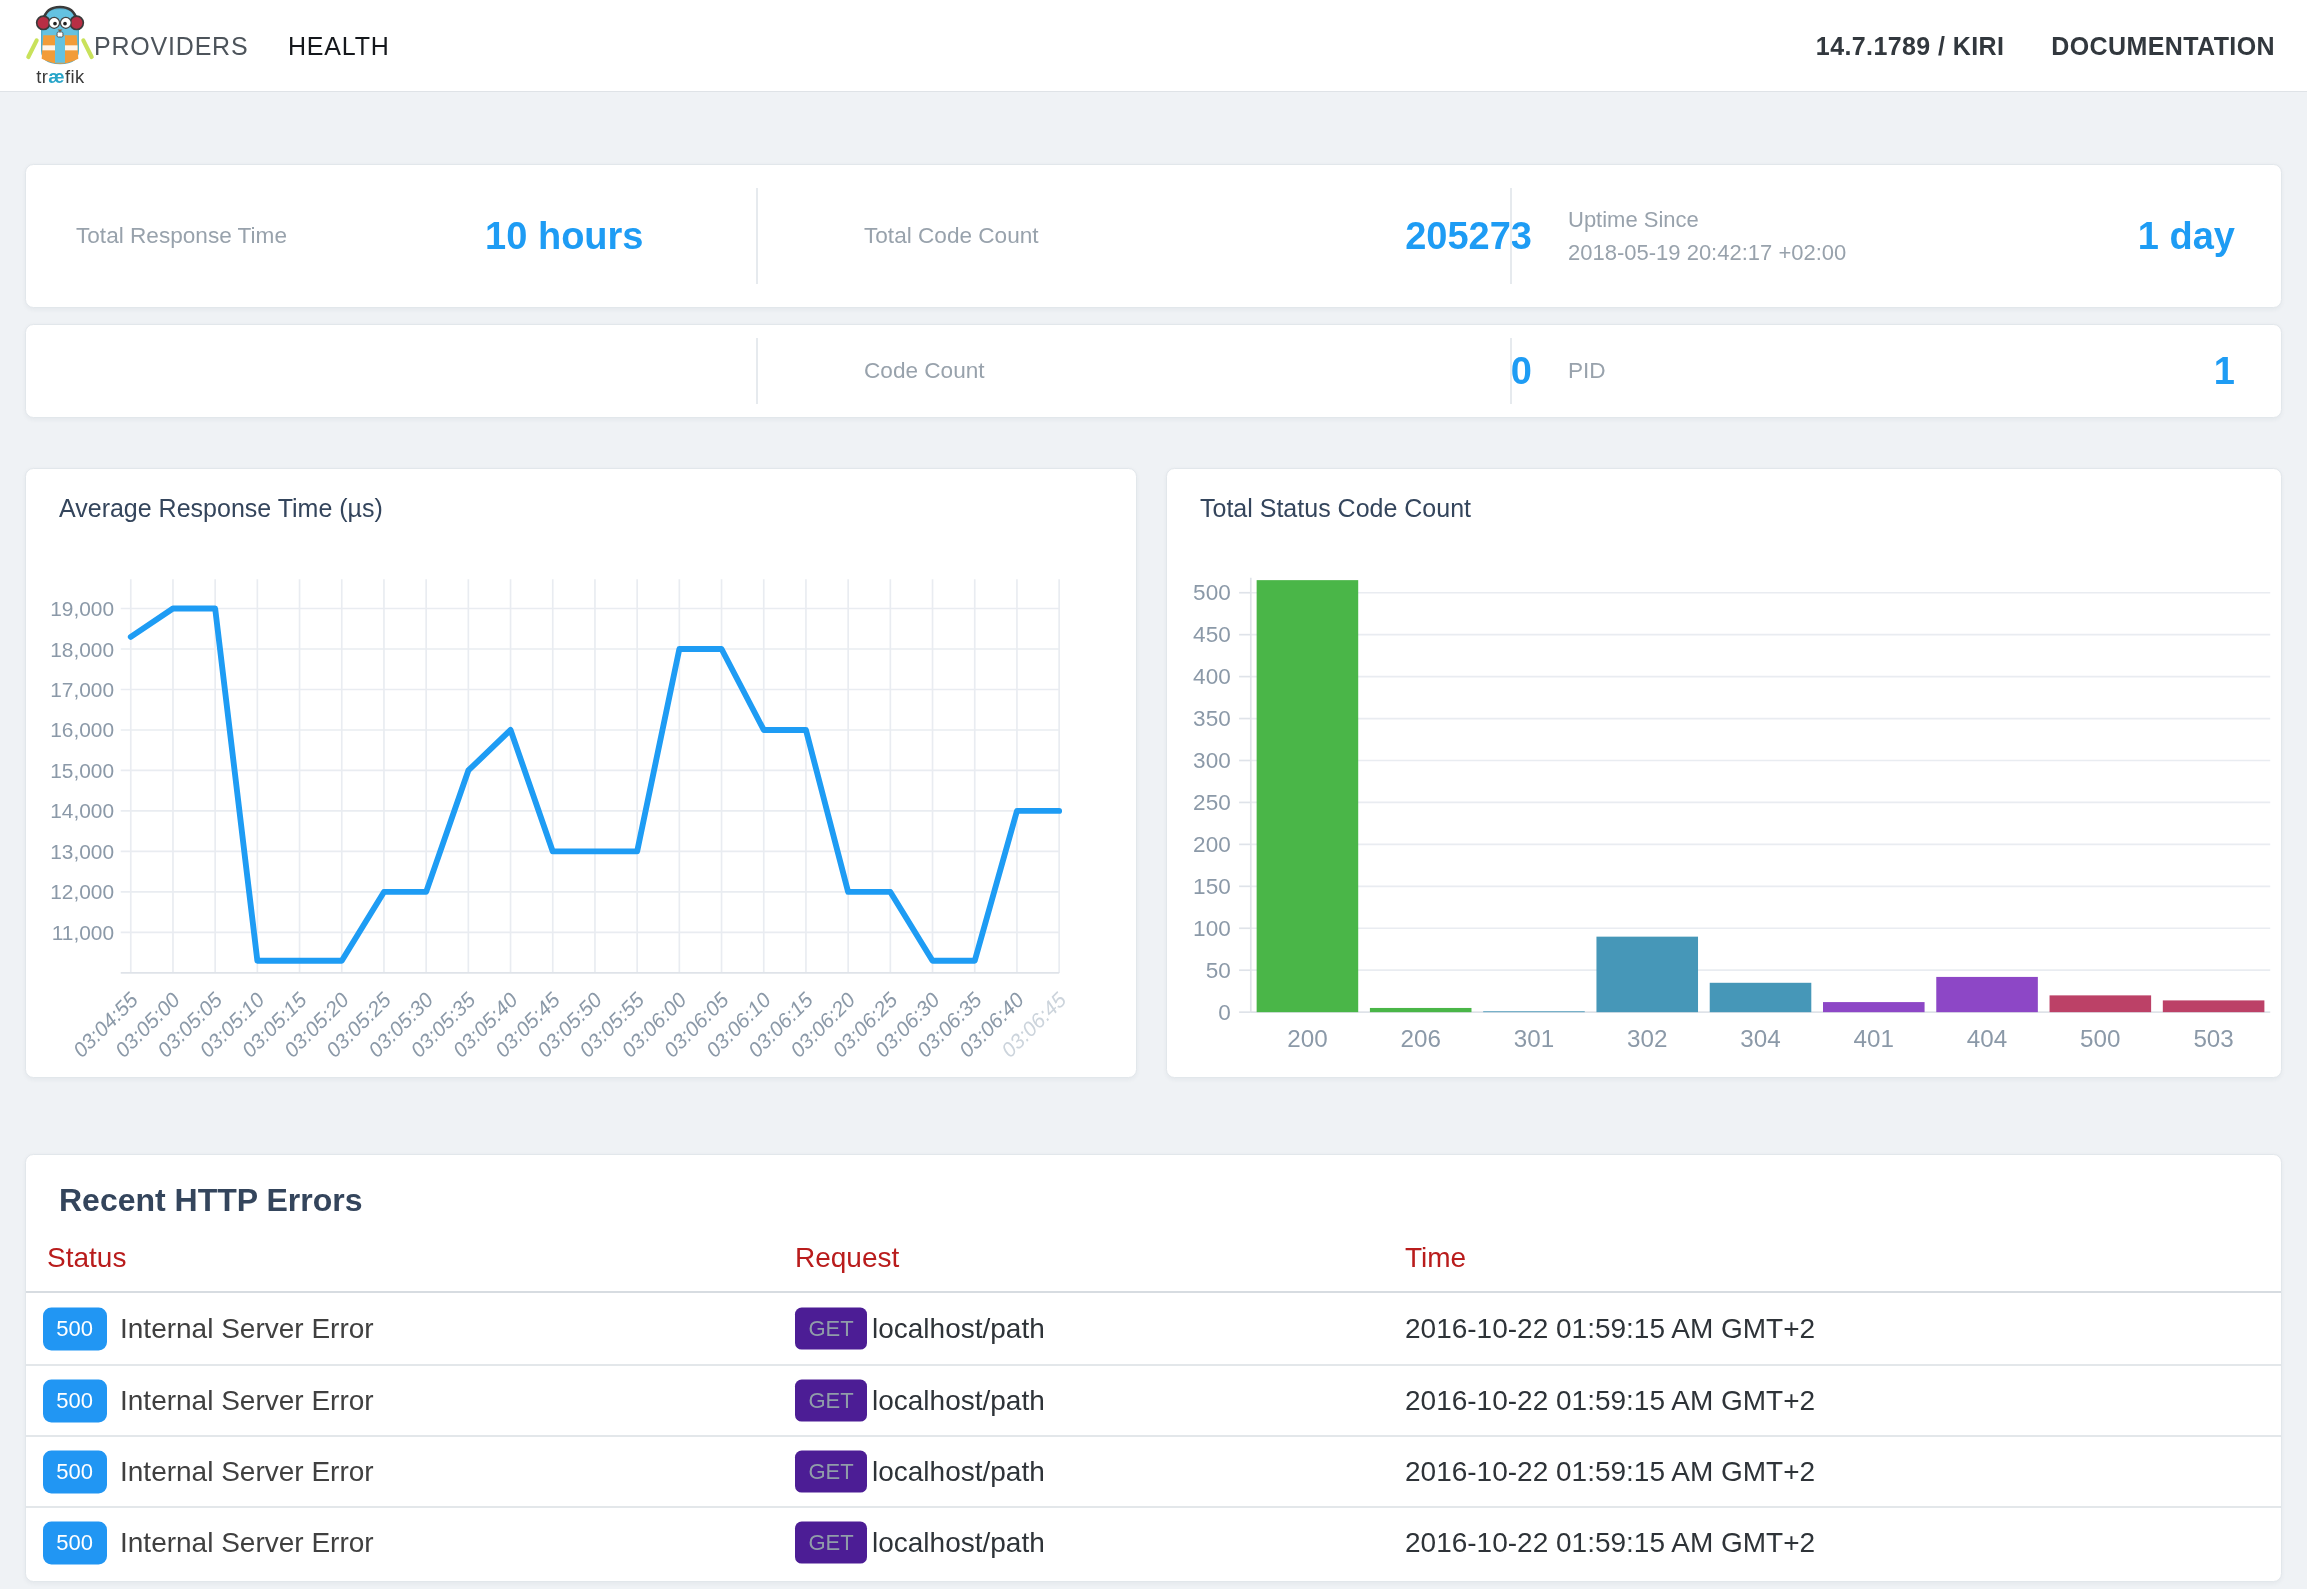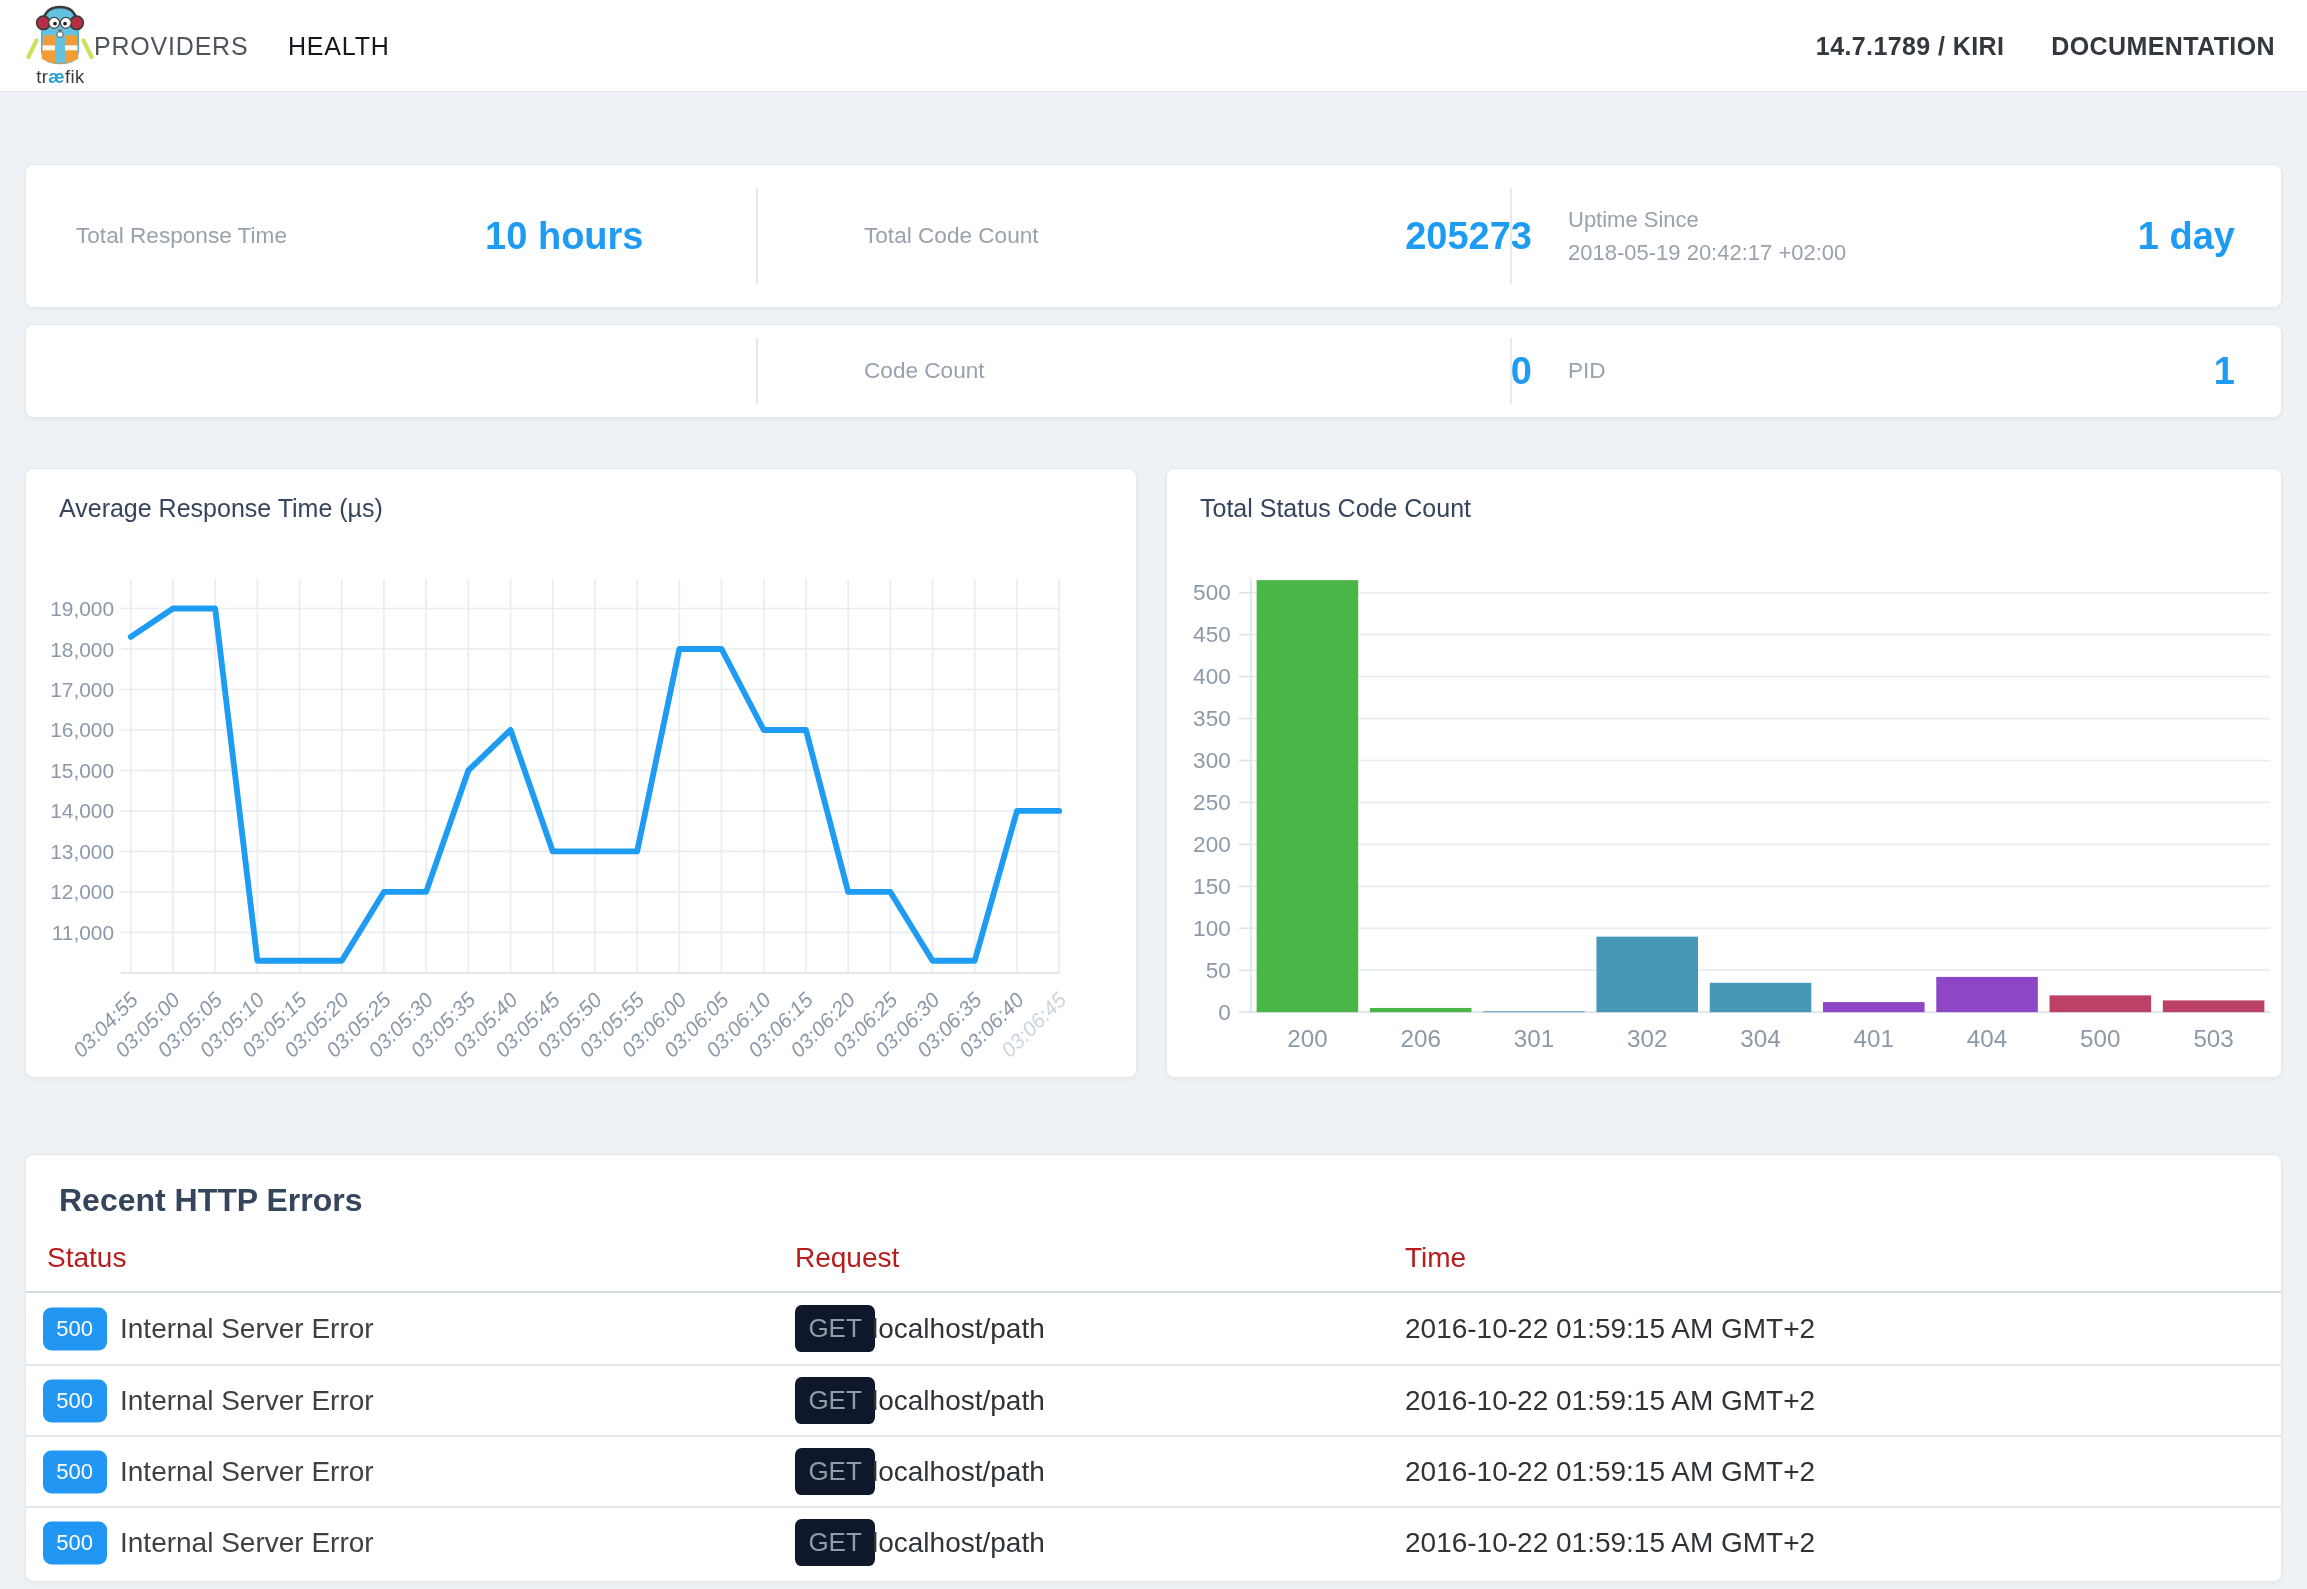--- a/index.html
+++ b/index.html
@@ -59,21 +59,21 @@
   .err-row { position:relative; width:100%; height:71px; }
   .err-row + .err-row { border-top:2.5px solid #e3e7ea; }
   .err-badge {
     position:absolute; left:16.7px; top:50%; transform:translateY(-50%);
     width:64px; height:43px; background:#2196f3; border-radius:8.4px;
     color:#fff; font-size:22px; display:flex; align-items:center; justify-content:center;
   }
   .err-msg { position:absolute; left:94px; top:50%; transform:translateY(-50%); font-size:28px; color:#404040; }
   .err-method {
     position:absolute; left:769px; top:50%; transform:translateY(-50%);
-    background:#0f172a; border-radius:6.7px; padding:8.4px 13.4px; font-size:26px; color:#909da9;
+    background:#4c1d95; border-radius:6.7px; padding:8.4px 13.4px; font-size:22px; color:#909da9;
   }
   .err-path { position:absolute; left:846px; top:50%; transform:translateY(-50%); font-size:28px; color:#2e3338; }
   .err-time { position:absolute; left:1379px; top:50%; transform:translateY(-50%); font-size:28px; color:#2e3338; }
 </style>
 </head>
 <body>
 
 <div class="nav">
   <div class="logo">
     <svg width="84" height="65" viewBox="0 0 100 78">

